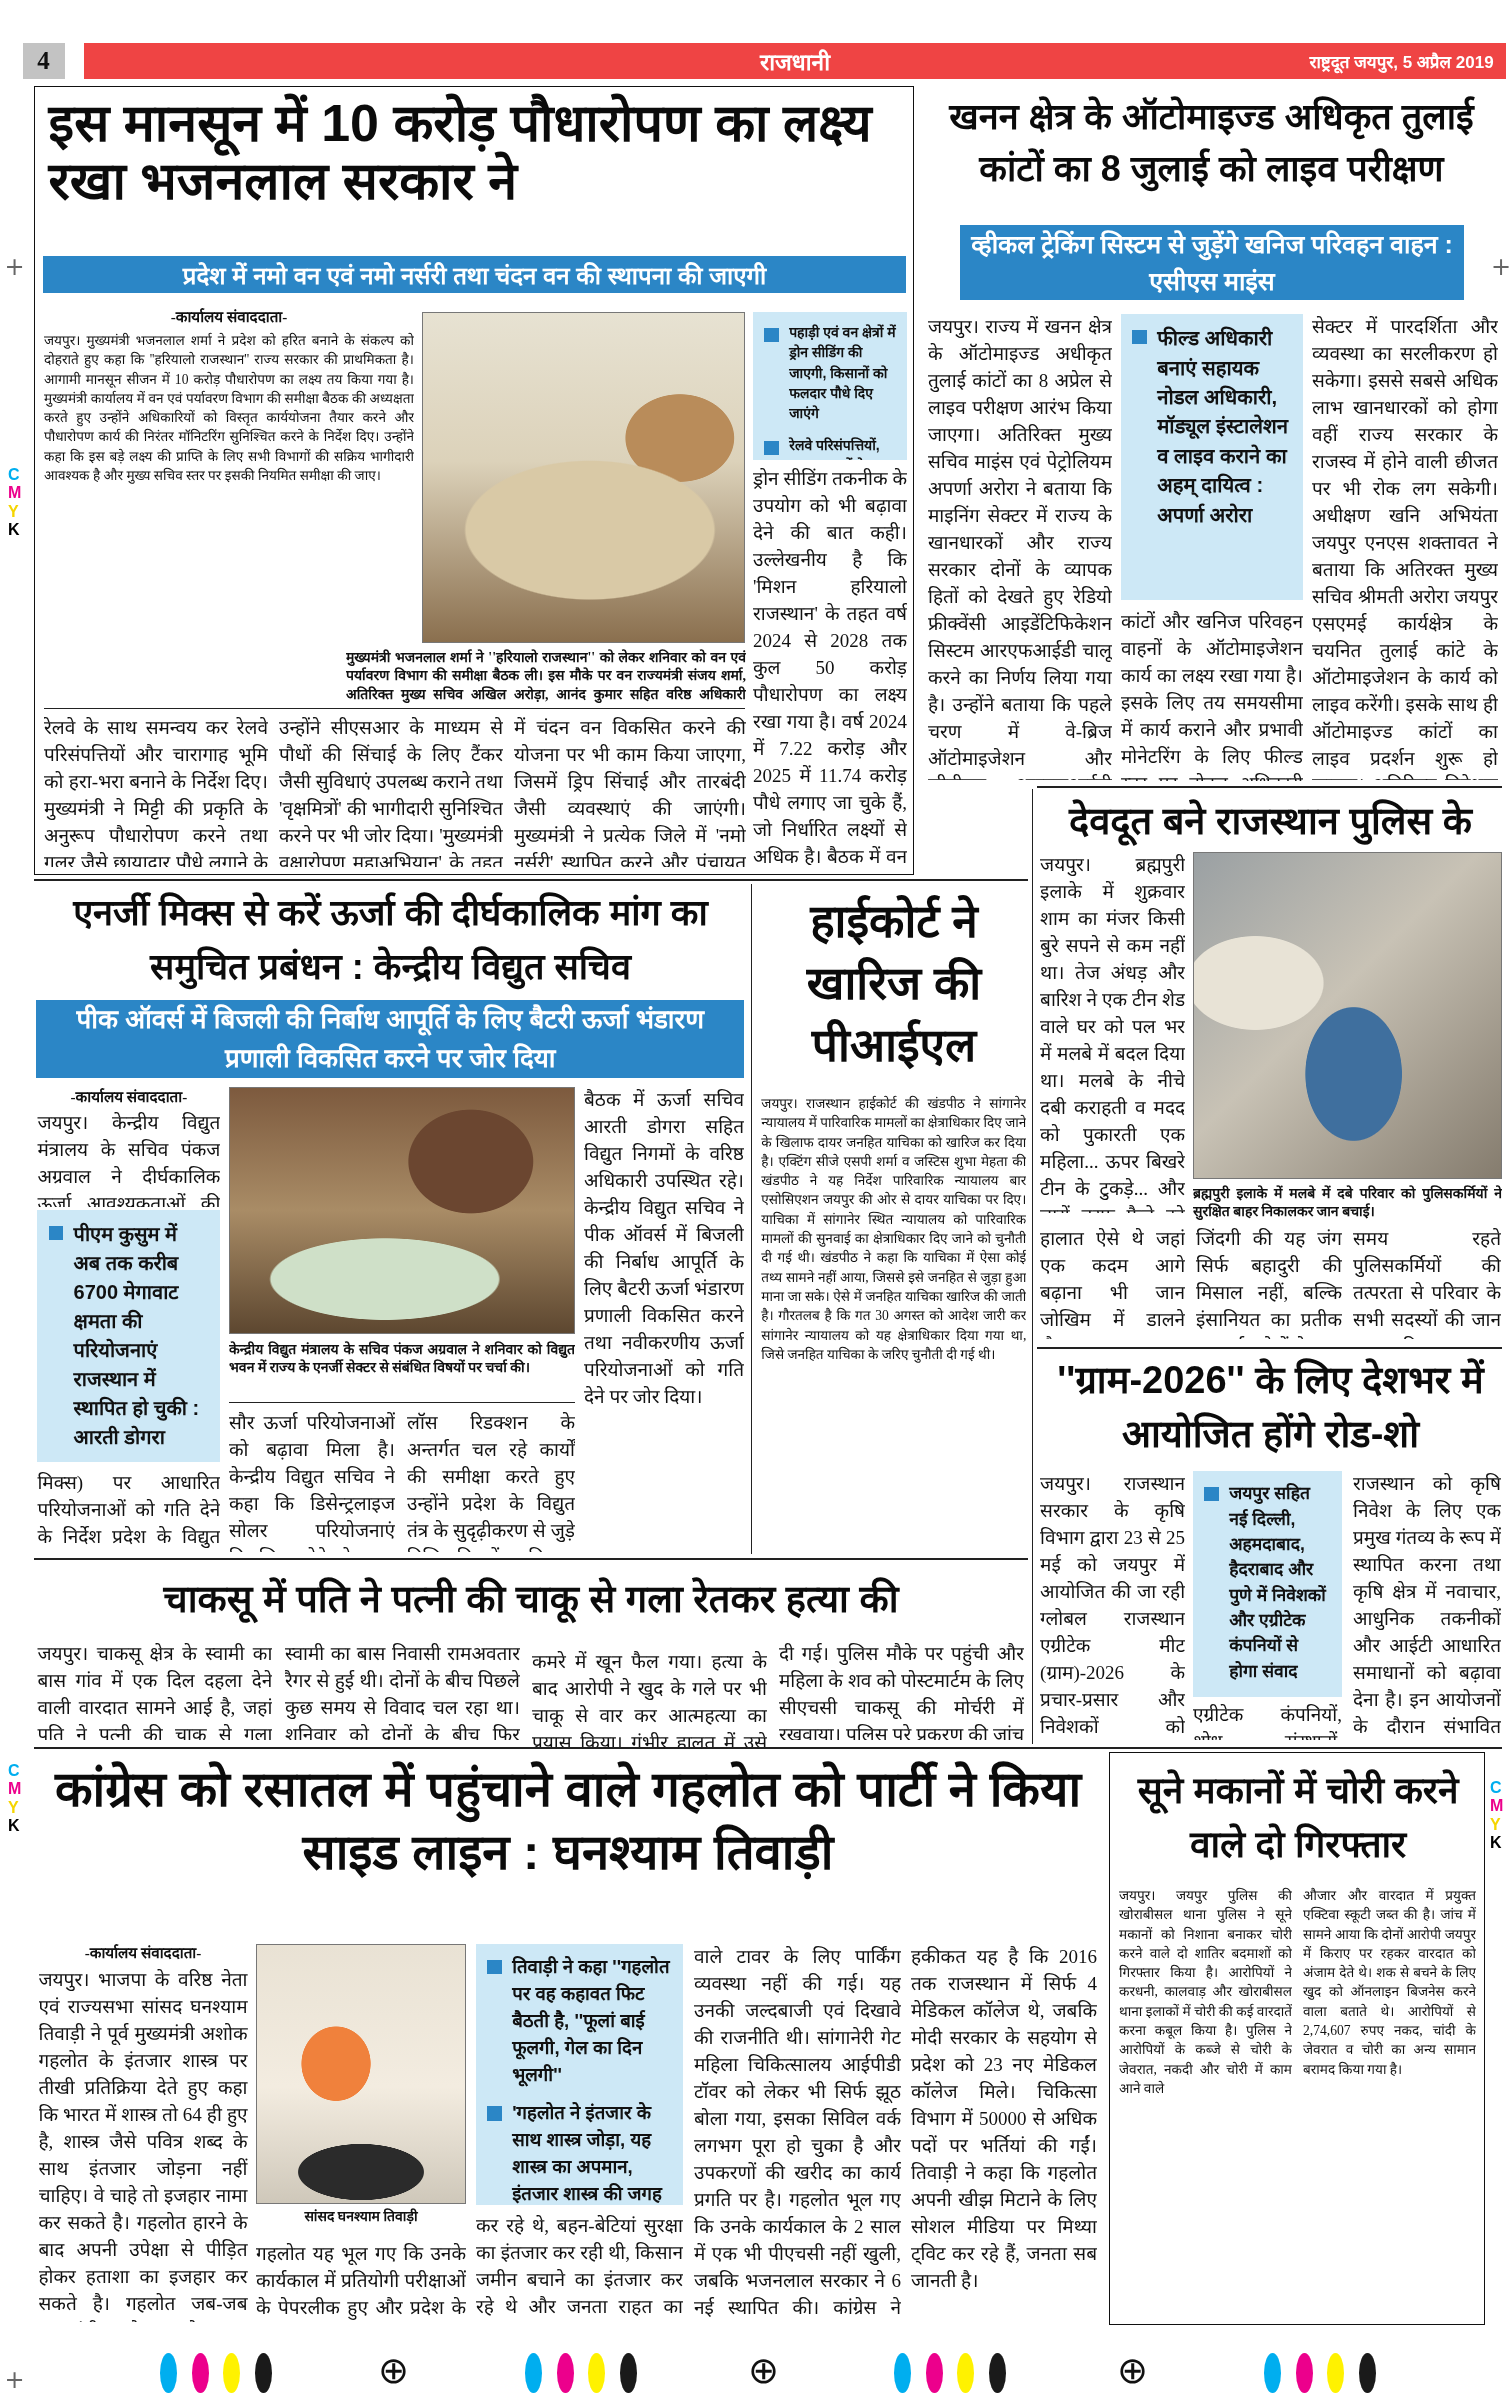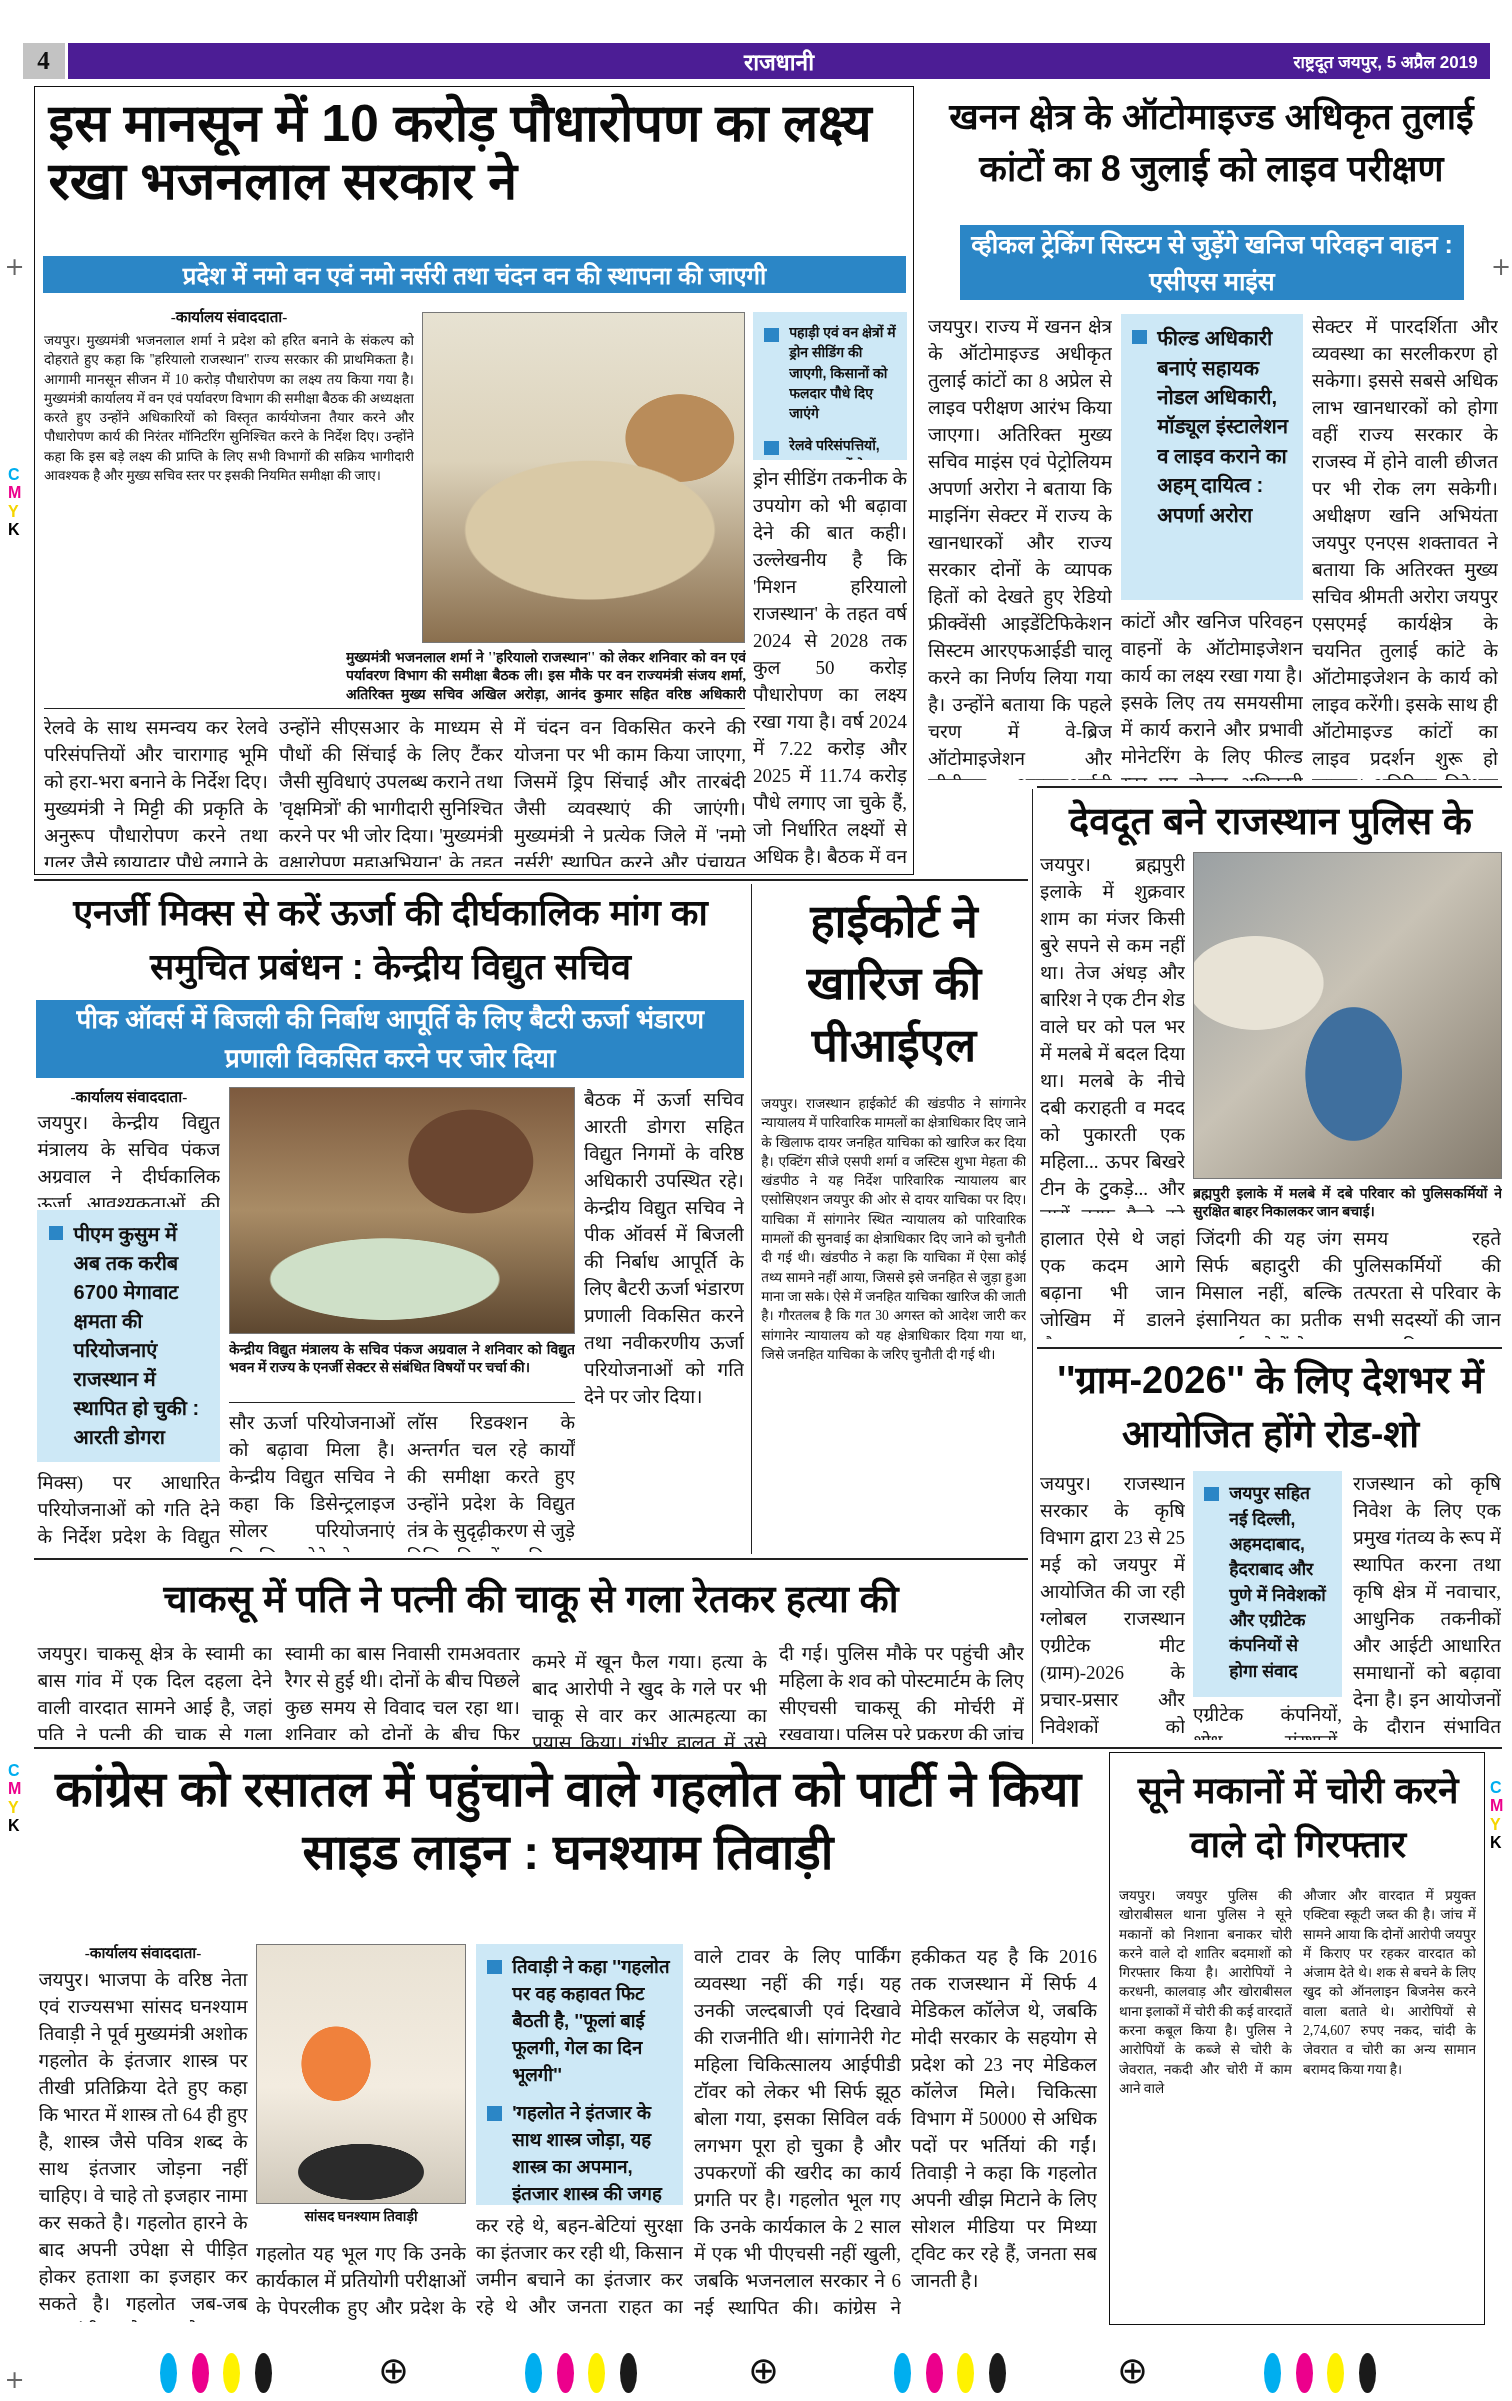--- a/index.html
+++ b/index.html
@@ -1,21 +1,21 @@
 <!DOCTYPE html>
 <html style="font-size:9px"><head>
 <meta charset="utf-8">
 <style>
   html,body{margin:0;padding:0;background:#fff;}
   .page{position:relative;width:1512px;height:2401px;background:#fff;overflow:hidden;
         font-family:"Liberation Serif", serif;color:#111;}
   
   .pagenum{position:absolute;left:22.6px;top:43px;width:42px;height:36px;background:#c3c3c3;
            display:flex;align-items:center;justify-content:center;font-size:25px;font-weight:700;color:#111;}
-  .mastbar{position:absolute;left:68px;top:43px;width:1422px;height:36px;background:#4c1d95;
+  .mastbar{position:absolute;left:84px;top:43px;width:1422px;height:36px;background:#ef4444;
            display:flex;align-items:center;justify-content:center;}
   .mast-section{color:#fff;font-size:22.6px;font-weight:700;font-family:"Liberation Sans",sans-serif;}
   .mast-edition{position:absolute;right:12.4px;top:0;height:36px;display:flex;align-items:center;
            color:#fff;font-size:17px;font-weight:700;font-family:"Liberation Sans",sans-serif;}
   
   .art{position:absolute;box-sizing:border-box;}
   .hl{font-family:"Liberation Sans",sans-serif;font-weight:700;color:#0b0b0b;text-align:center;}
   .sub{background:#2b86c6;color:#fff;font-family:"Liberation Sans",sans-serif;font-weight:700;
        display:flex;align-items:center;justify-content:center;text-align:center;box-sizing:border-box;padding:2.3px 8px;}
   .kicker{font-weight:700;text-align:center;font-size:15.2px;}

